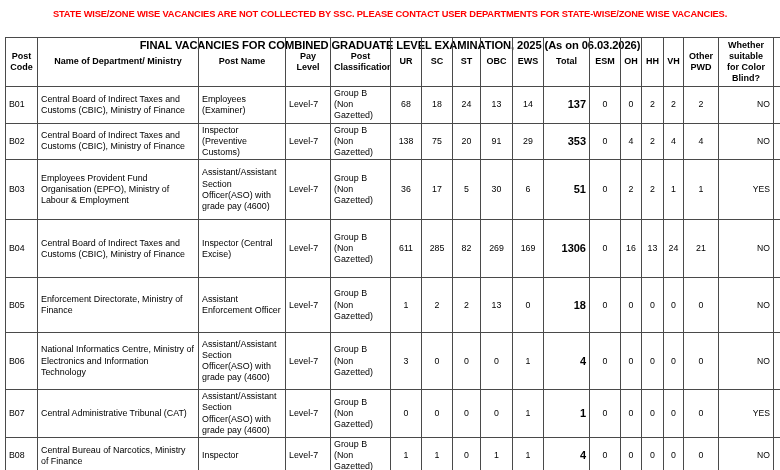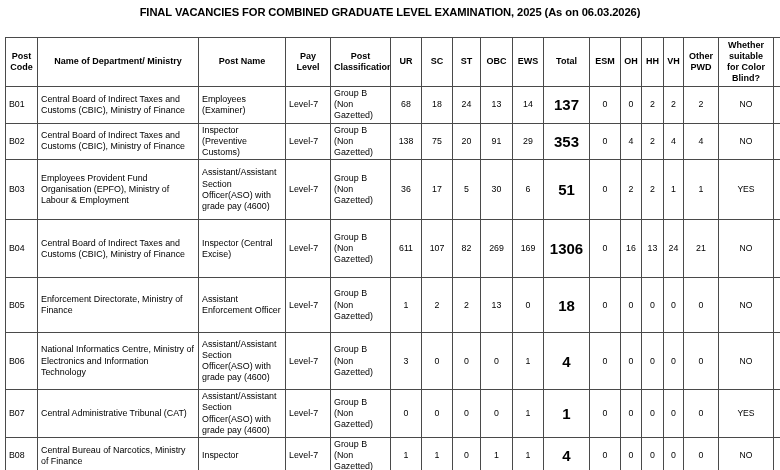--- a/index.html
+++ b/index.html
@@ -33,20 +33,21 @@
   }
   .doc-title {
     text-align: center;
     color: #000000;
     font-weight: bold;
     font-size: 11.2px;
     line-height: 14px;
     padding-top: 5px;
     letter-spacing: -0.1px;
     white-space: nowrap;
+    margin-top: 13px;
   }
   .table-wrap {
     position: absolute;
     left: 5px;
     top: 37px;
     width: 790px;
     overflow: hidden;
   }
   table.vac {
     border-collapse: collapse;
@@ -74,26 +75,26 @@
   }
   td.c-text {
     text-align: left;
     font-size: 8.9px;
   }
   td.c-num {
     text-align: center;
     font-size: 8.8px;
   }
   td.c-total {
-    text-align: center;
+    text-align: right;
     font-weight: bold;
-    font-size: 15px;
+    font-size: 11px;
   }
   td.c-yn {
-    text-align: center;
+    text-align: right;
     font-size: 8.6px;
   }
   td.c-age {
     text-align: center;
     font-size: 8.6px;
   }
   
   col.w-code  { width: 32px; }
   col.w-dept  { width: 161px; }
   col.w-post  { width: 87px; }
@@ -111,20 +112,21 @@
   col.w-vh    { width: 20px; }
   col.w-opwd  { width: 35px; }
   col.w-cblind{ width: 55px; }
   col.w-agelim{ width: 40px; }
 </style>
 </head>
 <body>
 
 <div class="page">
 
+  <div class="notice">STATE WISE/ZONE WISE VACANCIES ARE NOT COLLECTED BY SSC. PLEASE CONTACT USER DEPARTMENTS FOR STATE-WISE/ZONE WISE VACANCIES.</div>
 
   <div class="doc-title">FINAL VACANCIES FOR COMBINED GRADUATE LEVEL EXAMINATION, 2025 (As on 06.03.2026)</div>
 
   <div class="table-wrap">
     <table class="vac">
       <colgroup>
         <col class="w-code">
           <col class="w-dept">
           <col class="w-post">
           <col class="w-pay">
@@ -227,21 +229,21 @@
             <td class="c-yn">YES</td>
             <td class="c-age">18-30</td>
           </tr>
           <tr style="height: 58px;">
             <td class="c-code">B04</td>
             <td class="c-text">Central Board of Indirect Taxes and Customs (CBIC), Ministry of Finance</td>
             <td class="c-text">Inspector (Central Excise)</td>
             <td class="c-text">Level-7</td>
             <td class="c-text">Group B (Non Gazetted)</td>
             <td class="c-num">611</td>
-            <td class="c-num">107</td>
+            <td class="c-num">285</td>
             <td class="c-num">82</td>
             <td class="c-num">269</td>
             <td class="c-num">169</td>
             <td class="c-total">1306</td>
             <td class="c-num">0</td>
             <td class="c-num">16</td>
             <td class="c-num">13</td>
             <td class="c-num">24</td>
             <td class="c-num">21</td>
             <td class="c-yn">NO</td>

